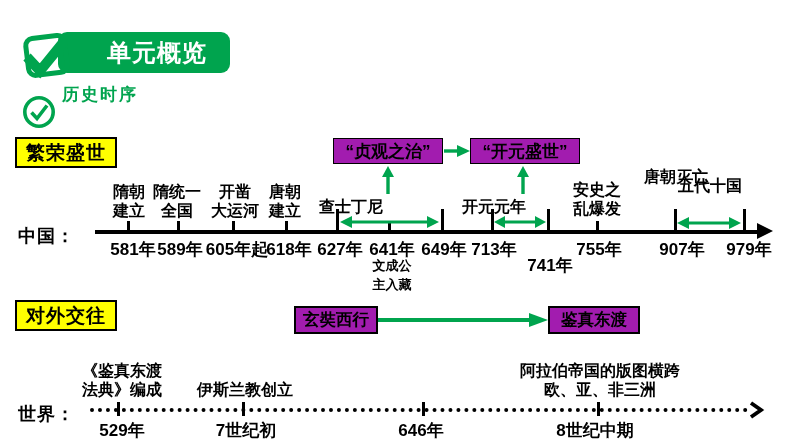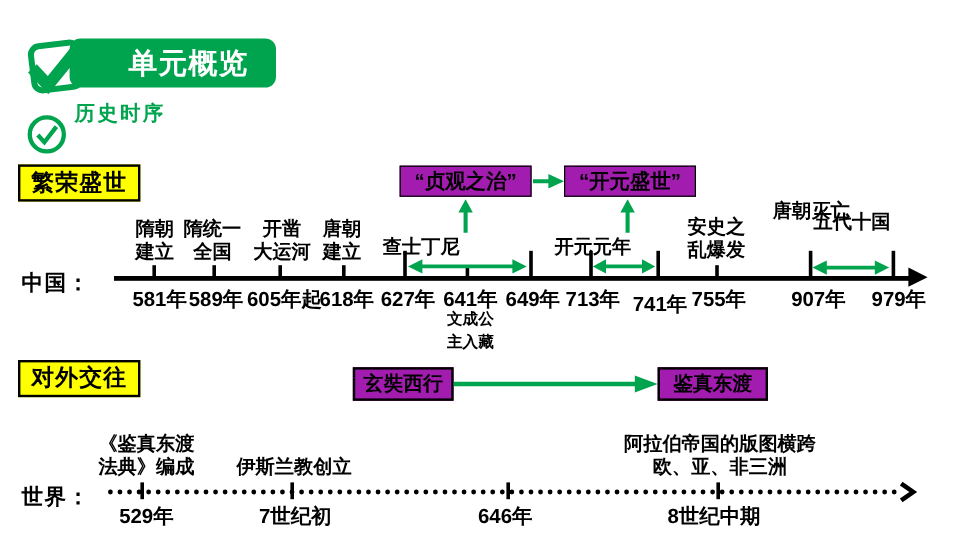--- a/index.html
+++ b/index.html
@@ -119,21 +119,21 @@
   <div class="ev" style="left:710px;top:176px">五代十国</div>
 
   <div class="yr" style="left:133px;top:238px">581年</div>
   <div class="yr" style="left:180px;top:238px">589年</div>
   <div class="yr" style="left:237px;top:238px">605年起</div>
   <div class="yr" style="left:289px;top:238px">618年</div>
   <div class="yr" style="left:340px;top:238px">627年</div>
   <div class="yr" style="left:392px;top:238px">641年</div>
   <div class="yr" style="left:444px;top:238px">649年</div>
   <div class="yr" style="left:494px;top:238px">713年</div>
-  <div class="yr" style="left:550px;top:242px">741年</div>
+  <div class="yr" style="left:550px;top:254px">741年</div>
   <div class="yr" style="left:599px;top:238px">755年</div>
   <div class="yr" style="left:682px;top:238px">907年</div>
   <div class="yr" style="left:749px;top:238px">979年</div>
 
   <div class="ev" style="left:392px;top:256px;font-size:13px">文成公
 主入藏</div>
 
   <div class="wbox thin" style="left:333px;top:138px;width:110px;height:26px">“贞观之治”</div>
   <div class="wbox thin" style="left:470px;top:138px;width:110px;height:26px">“开元盛世”</div>
 

